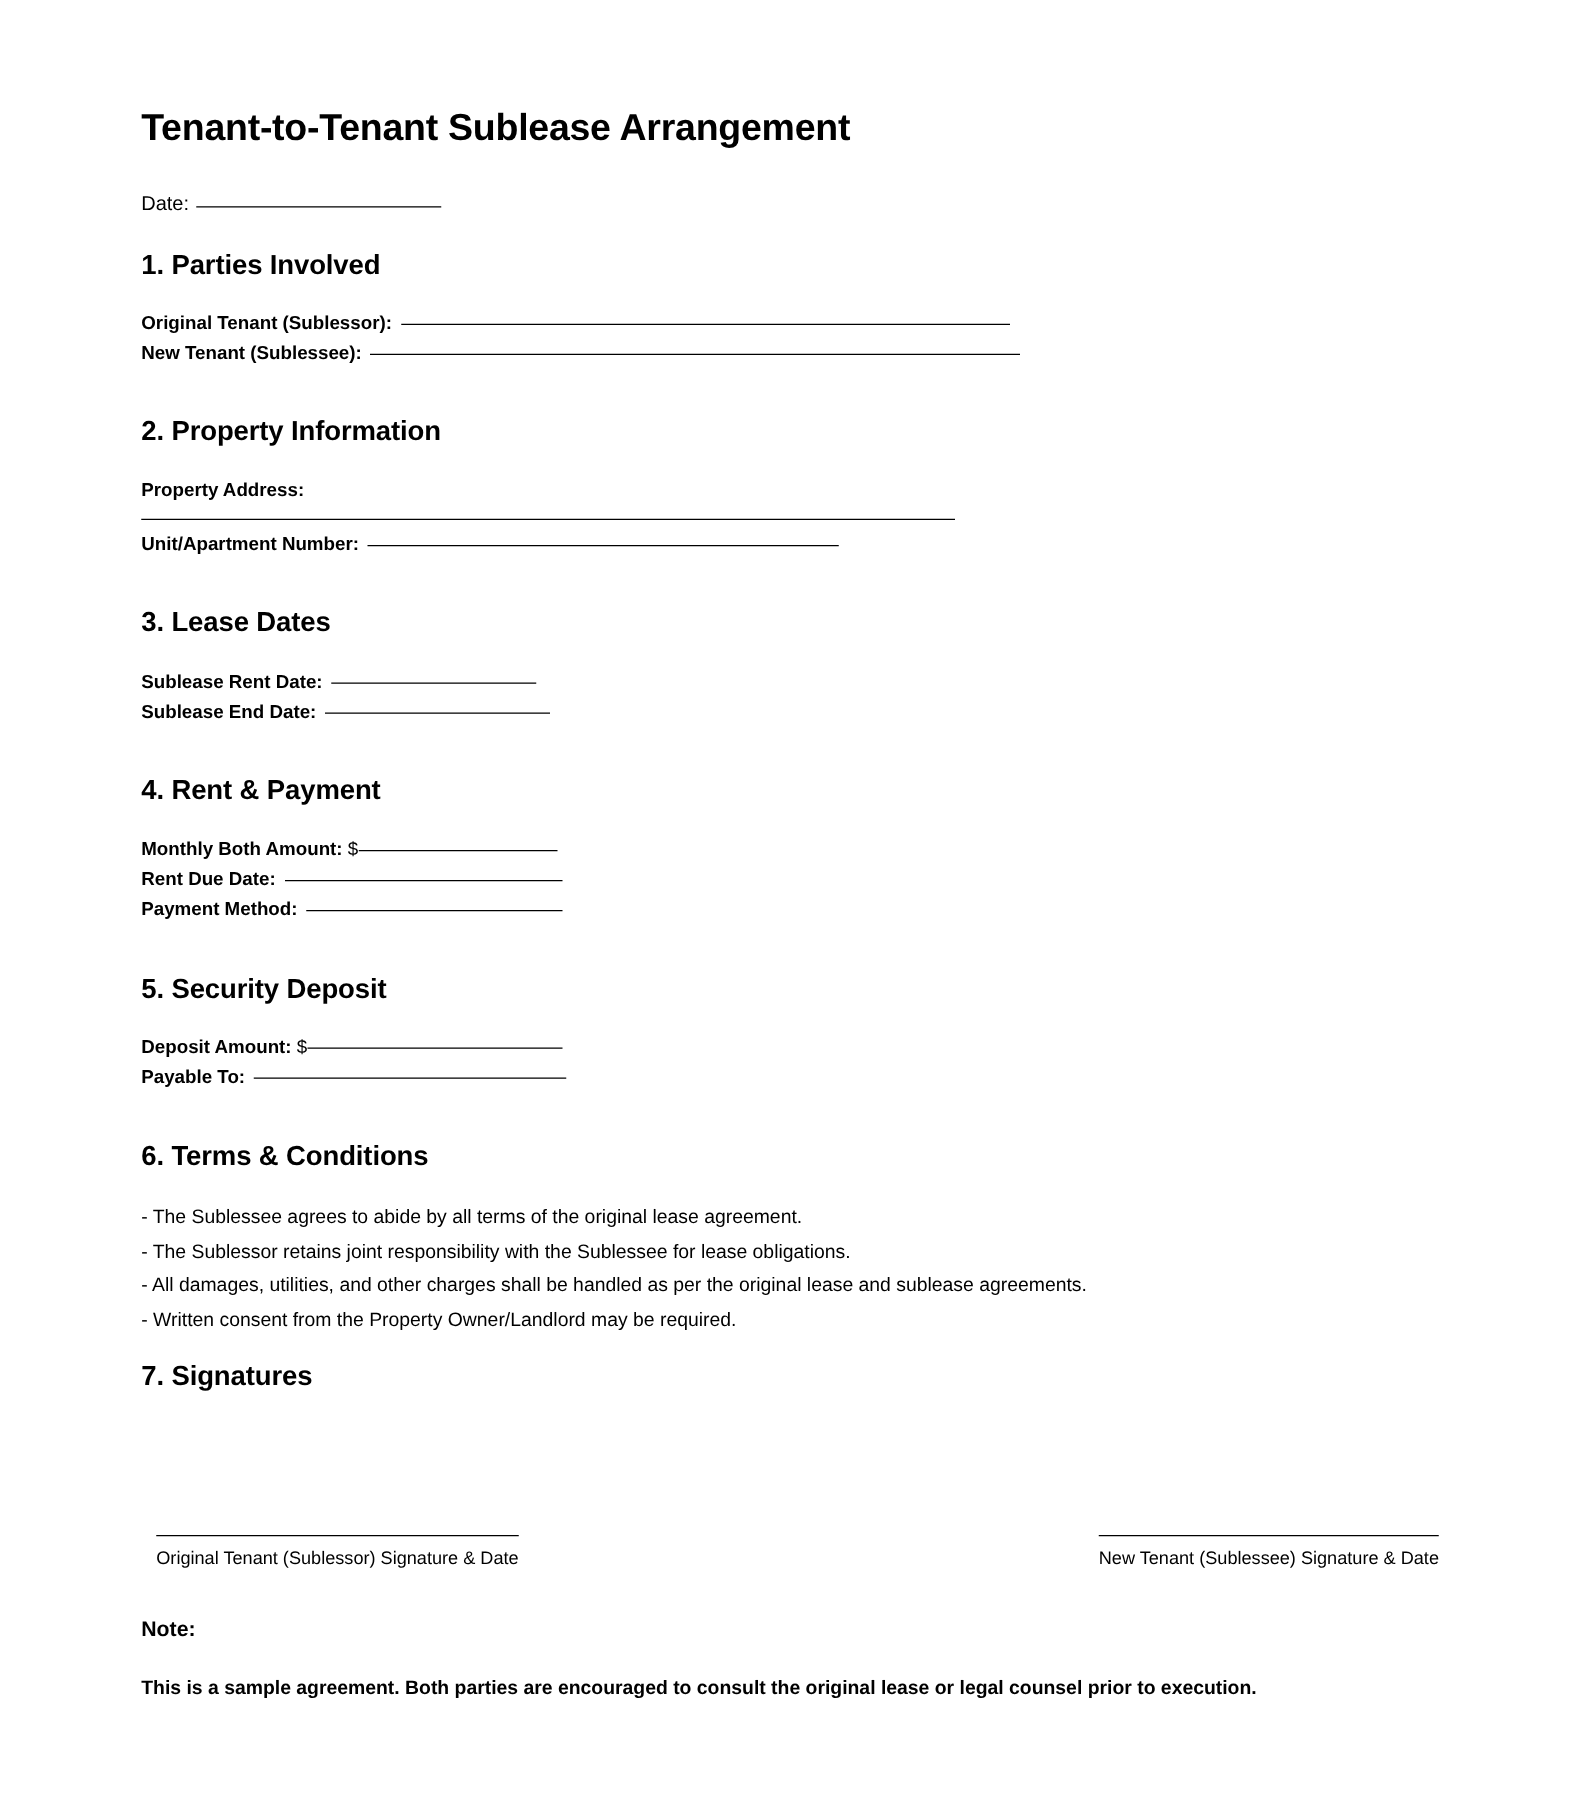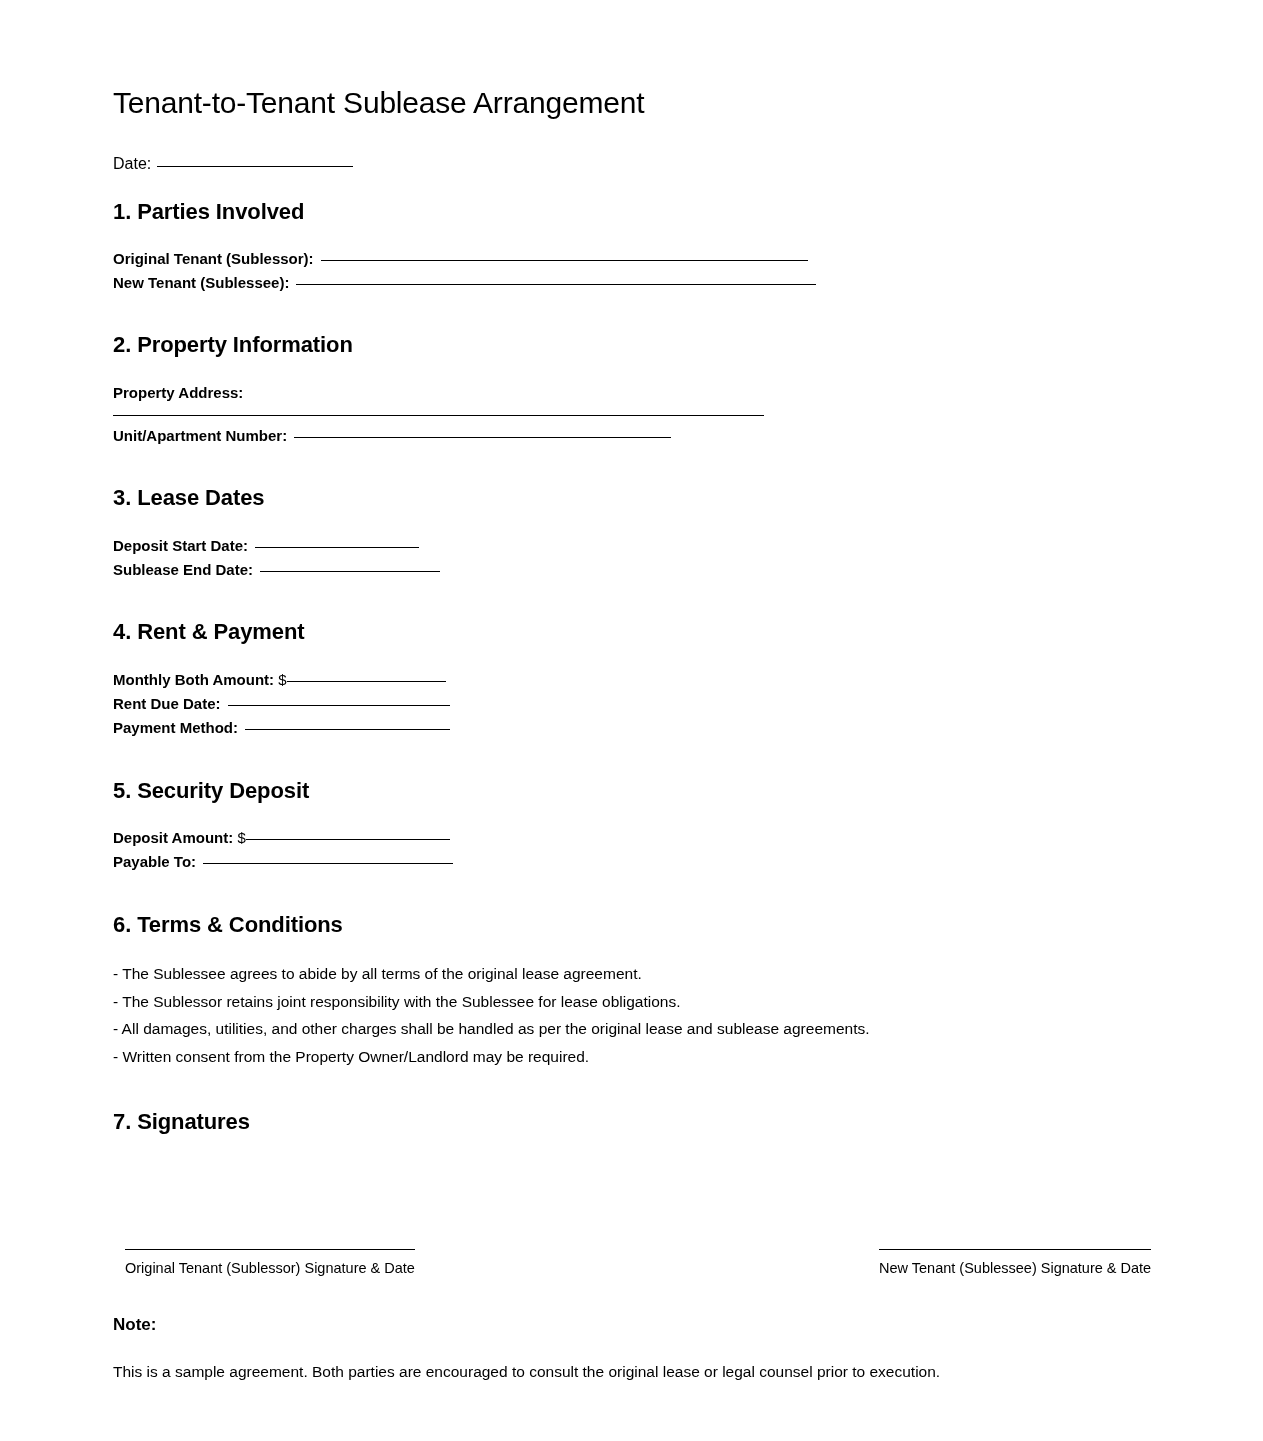--- a/index.html
+++ b/index.html
@@ -24,21 +24,21 @@
   .content {
     position: absolute;
     left: 113px;
     top: 86px;
     width: 1040px;
   }
 
   
   .doc-title {
     font-size: 30px;
-    font-weight: normal;
+    font-weight: bold;
     letter-spacing: -0.2px;
     line-height: 1.15;
     margin: 0 0 34px 0;
   }
 
   
   .date-row {
     font-size: 16px;
     font-weight: normal;
     margin: 0 0 26px 0;
@@ -58,21 +58,21 @@
     font-size: 22px;
     font-weight: bold;
     letter-spacing: -0.1px;
     margin: 0 0 22px 0;
     line-height: 1.2;
   }
   .section {
     margin-bottom: 37px;
   }
   .section.tight {
-    margin-bottom: 39px;
+    margin-bottom: 18px;
   }
 
   
   .field-row {
     font-size: 15px;
     font-weight: bold;
     line-height: 1.62;
     white-space: nowrap;
   }
   .field-row .lbl { font-weight: bold; }
@@ -155,21 +155,21 @@
 
   
   .note-heading {
     font-size: 17px;
     font-weight: bold;
     margin: 20px 0 0 0;
     line-height: 1.2;
   }
   .note-body {
     font-size: 15.5px;
-    font-weight: normal;
+    font-weight: bold;
     line-height: 1.7;
     margin-top: 24px;
     white-space: nowrap;
   }
 </style>
 </head>
 <body>
 
 <div class="page">
   <div class="content">
@@ -195,21 +195,21 @@
       <div class="address-label">Property Address:</div>
       <div class="address-rule"></div>
       <div class="field-row">
         <span class="lbl">Unit/Apartment Number:</span><span class="rule gap w-unit"></span>
       </div>
     </div>
 
     <div class="section">
       <h2 class="section-heading">3. Lease Dates</h2>
       <div class="field-row">
-        <span class="lbl">Deposit Start Date:</span><span class="rule gap w-date-s"></span>
+        <span class="lbl">Sublease Rent Date:</span><span class="rule gap w-date-s"></span>
       </div>
       <div class="field-row">
         <span class="lbl">Sublease End Date:</span><span class="rule gap w-date-e"></span>
       </div>
     </div>
 
     <div class="section">
       <h2 class="section-heading">4. Rent &amp; Payment</h2>
       <div class="field-row">
         <span class="lbl">Monthly Both Amount:</span>

